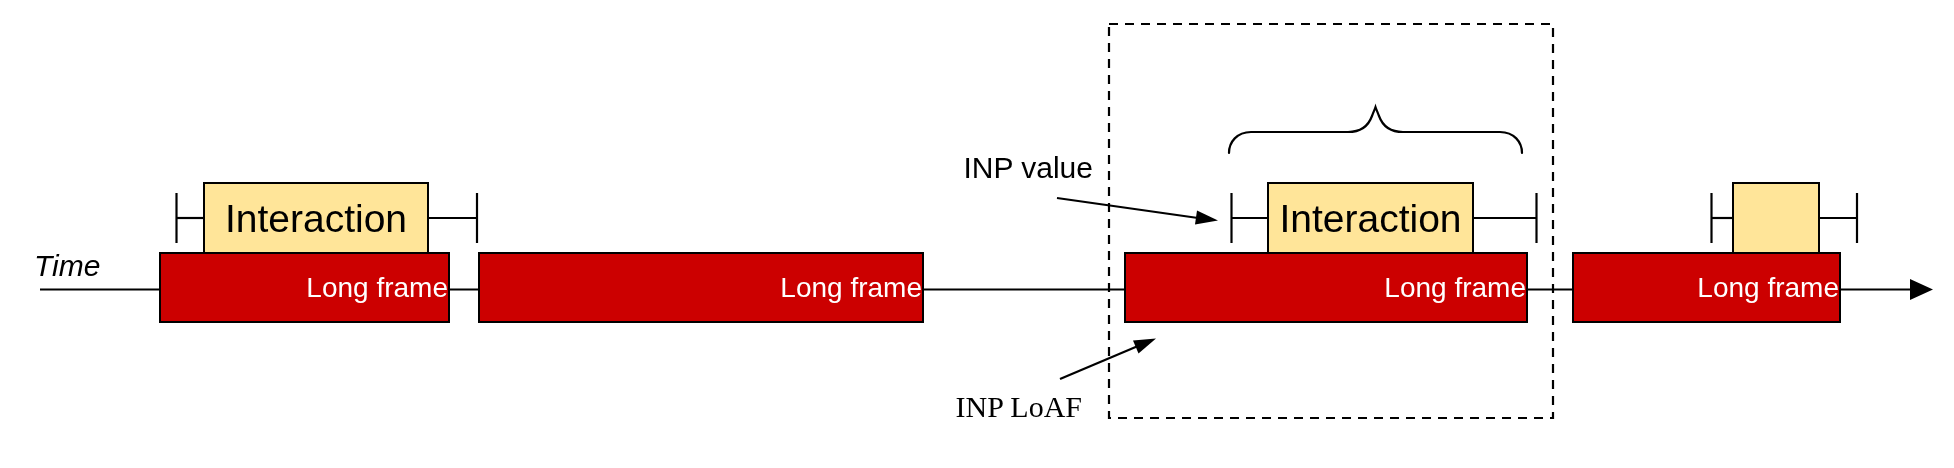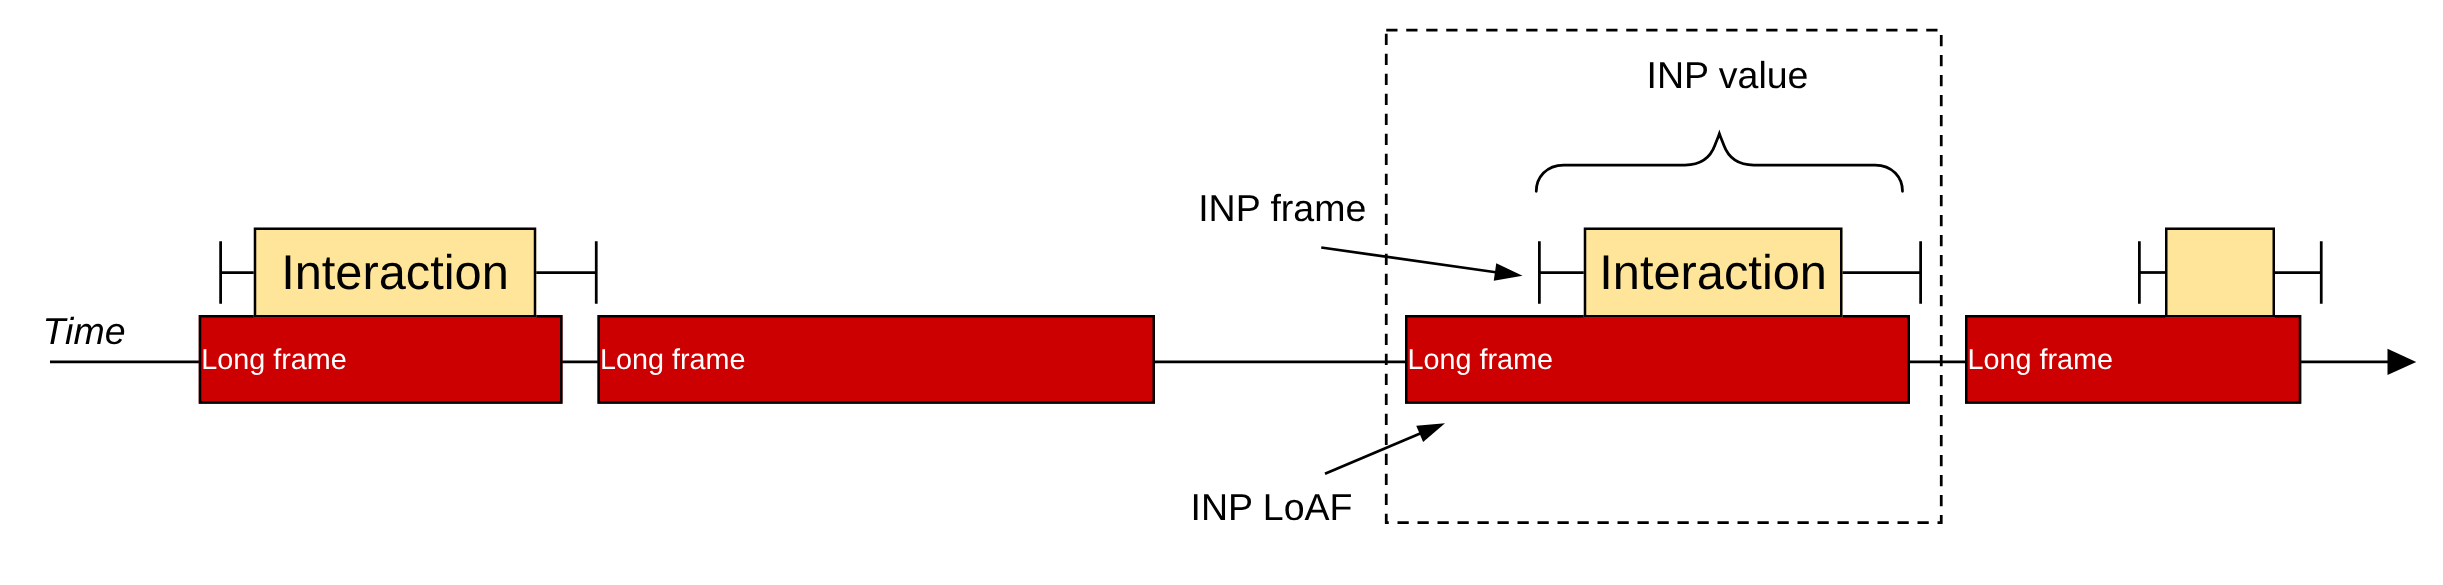--- a/index.html
+++ b/index.html
@@ -18,22 +18,22 @@
   }
   .canvas svg{position:absolute;left:0;top:0;z-index:0;}
   .stroke{stroke:var(--line);fill:none;}
   .fillshape{fill:var(--line);stroke:none;}
 
   .lf-box{
     position:absolute;
     box-sizing:border-box;
     background:var(--lf-fill);
     border:2.5px solid var(--line);
-    display:flex;align-items:center;justify-content:flex-start;
-    color:#ffffff;font-size:23px;line-height:1;
+    display:flex;align-items:center;justify-content:flex-end;
+    color:#ffffff;font-size:28px;line-height:1;
     z-index:2;
   }
   .int-box{
     position:absolute;
     box-sizing:border-box;
     background:var(--int-fill);
     border:2.5px solid var(--line);
     display:flex;align-items:center;justify-content:center;
     color:#000000;font-size:39px;line-height:1;
     z-index:3;
@@ -52,21 +52,21 @@
 
   
   .int1{left:203px;top:182px;width:226px;height:72px;}
   .int2{left:1267px;top:182px;width:207px;height:72px;}
   .int3{left:1732px;top:182px;width:88px;height:72px;}
 
   
   .time-label{left:34px;top:250px;font-style:italic;}
   .inp-event-label{left:933px;top:152px;width:160px;text-align:right;}
   .inp-value-label{left:1282px;top:45px;width:200px;text-align:center;}
-  .inp-loaf-label{left:922px;top:391px;width:160px;text-align:right;}
+  .inp-loaf-label{left:922px;top:391px;width:160px;text-align:right;font-family:Liberation Serif, serif;}
 </style>
 </head>
 <body>
 
 <div class="canvas">
 
   <svg width="1954" height="468" viewBox="0 0 1954 468">
 
     <g>
       <line class="stroke" x1="40" y1="289.5" x2="1912" y2="289.5" stroke-width="2.2"></line>
@@ -129,17 +129,16 @@
     <span>Interaction</span>
   </div>
   <div class="int-box int2">
     <span>Interaction</span>
   </div>
   <div class="int-box int3">
     <span></span>
   </div>
 
   <div class="ann time-label">Time</div>
-  <div class="ann inp-event-label">INP frame</div>
-  <div class="ann inp-value-label">INP value</div>
+  <div class="ann inp-event-label">INP value</div>
   <div class="ann inp-loaf-label">INP LoAF</div>
 
 </div>
 
 </body></html>

